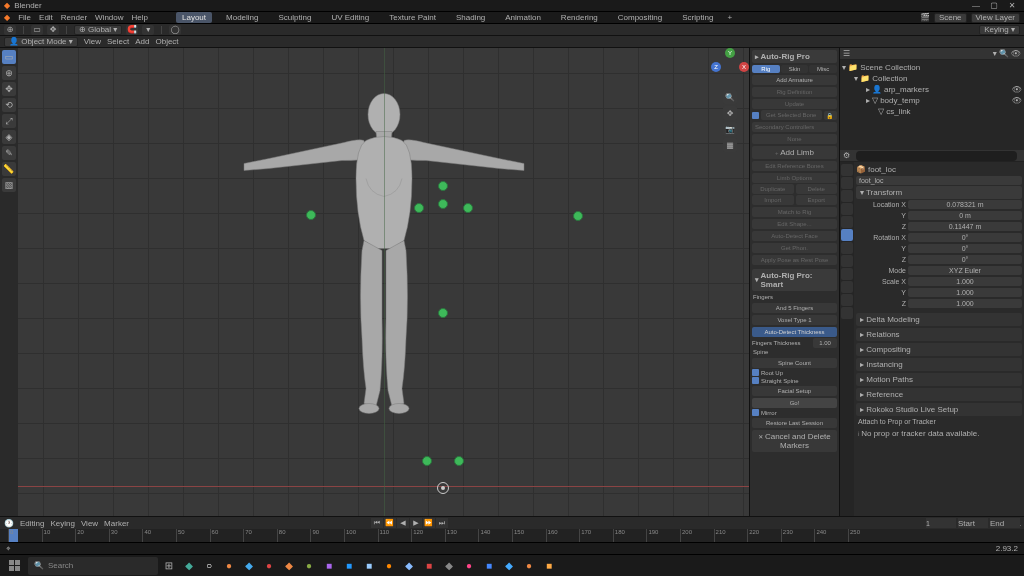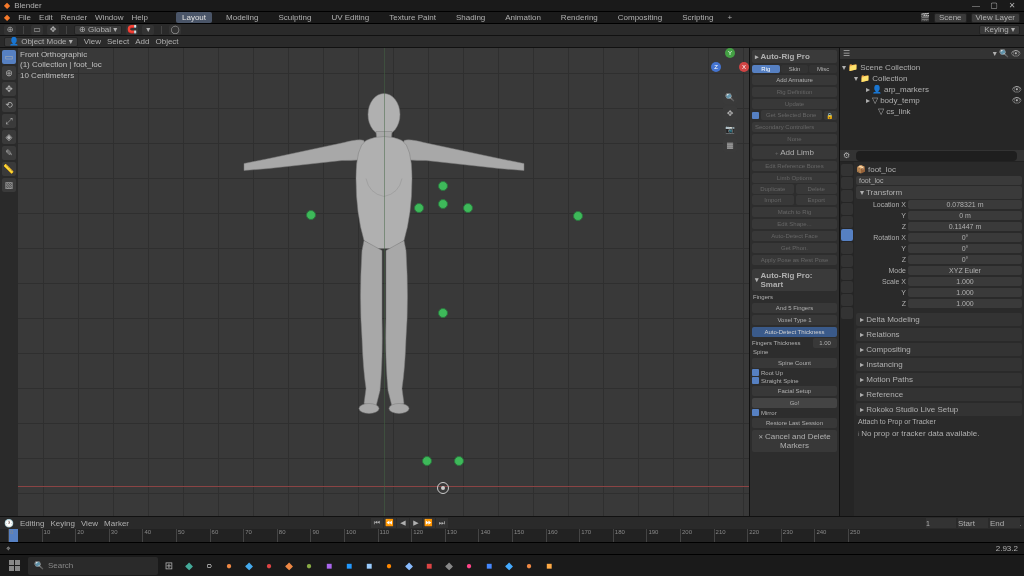--- a/index.html
+++ b/index.html
@@ -159,25 +159,20 @@
     <div class="tool-btn">✥</div>
     <div class="tool-btn">⟲</div>
     <div class="tool-btn">⤢</div>
     <div class="tool-btn">◈</div>
     <div class="tool-btn">✎</div>
     <div class="tool-btn">📏</div>
     <div class="tool-btn">▧</div>
   </div>
 
   <div class="viewport">
-    <div class="overlay">
-      <div>Front Orthographic</div>
-      <div>(1) Collection | foot_loc</div>
-      <div>10 Centimeters</div>
-    </div>
 
     <div class="human">
       <svg width="340" height="370" viewBox="0 0 340 370">
         <g fill="#a8a8a8" stroke="#7a7a7a" stroke-width="0.5">
           <ellipse cx="170" cy="36" rx="16" ry="21" fill="#b0b0b0"></ellipse>
           <path d="M 162 53 L 178 53 L 177 64 L 163 64 Z"></path>
           <path d="M 150 62 Q 145 60 130 64 L 55 80 L 30 85 L 30 92 L 55 90 L 128 82 Q 148 82 152 80 Z"></path>
           <path d="M 190 62 Q 195 60 210 64 L 285 80 L 310 85 L 310 92 L 285 90 L 212 82 Q 192 82 188 80 Z"></path>
           <path d="M 152 62 Q 142 68 142 100 Q 142 135 150 162 L 162 170 L 178 170 L 190 162 Q 198 135 198 100 Q 198 68 188 62 Q 180 58 170 58 Q 160 58 152 62 Z" fill="#b0b0b0"></path>
           <path d="M 152 100 Q 155 115 170 118 Q 185 115 188 100" fill="none" stroke="#909090"></path>

